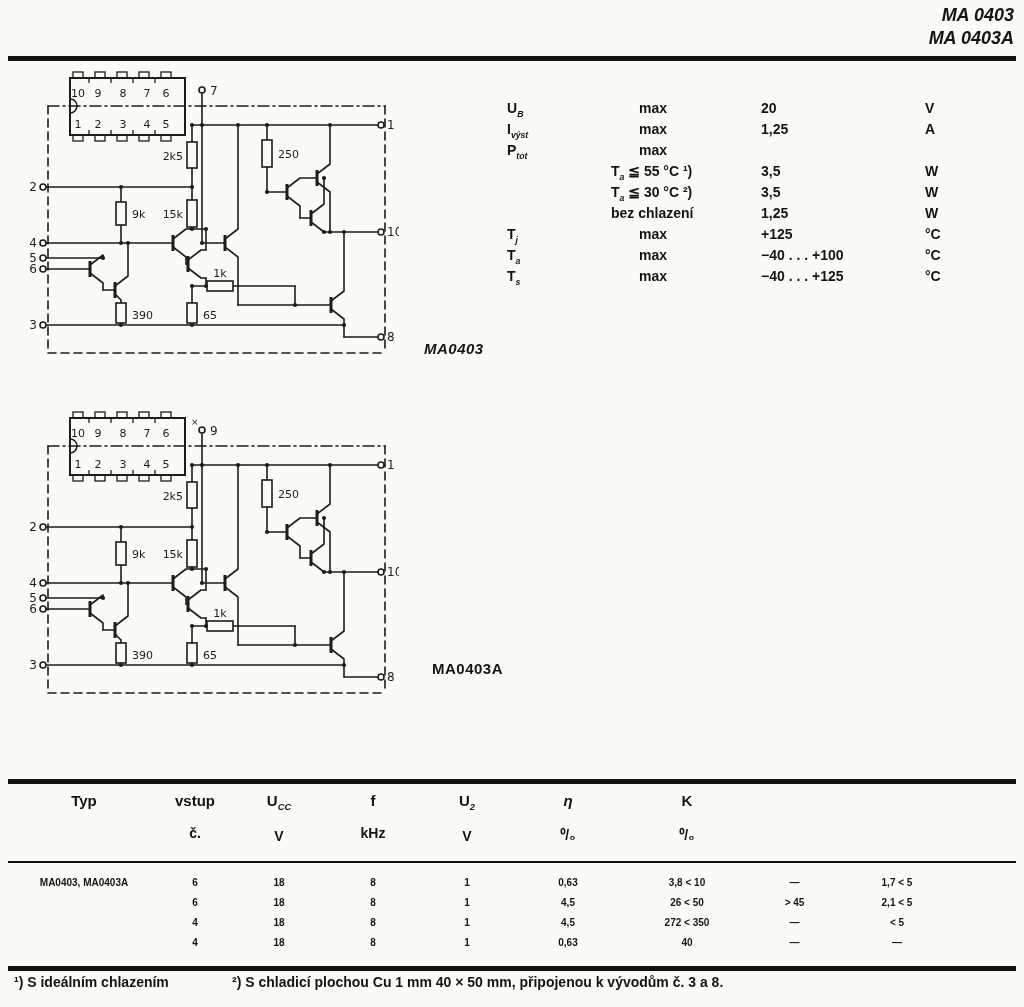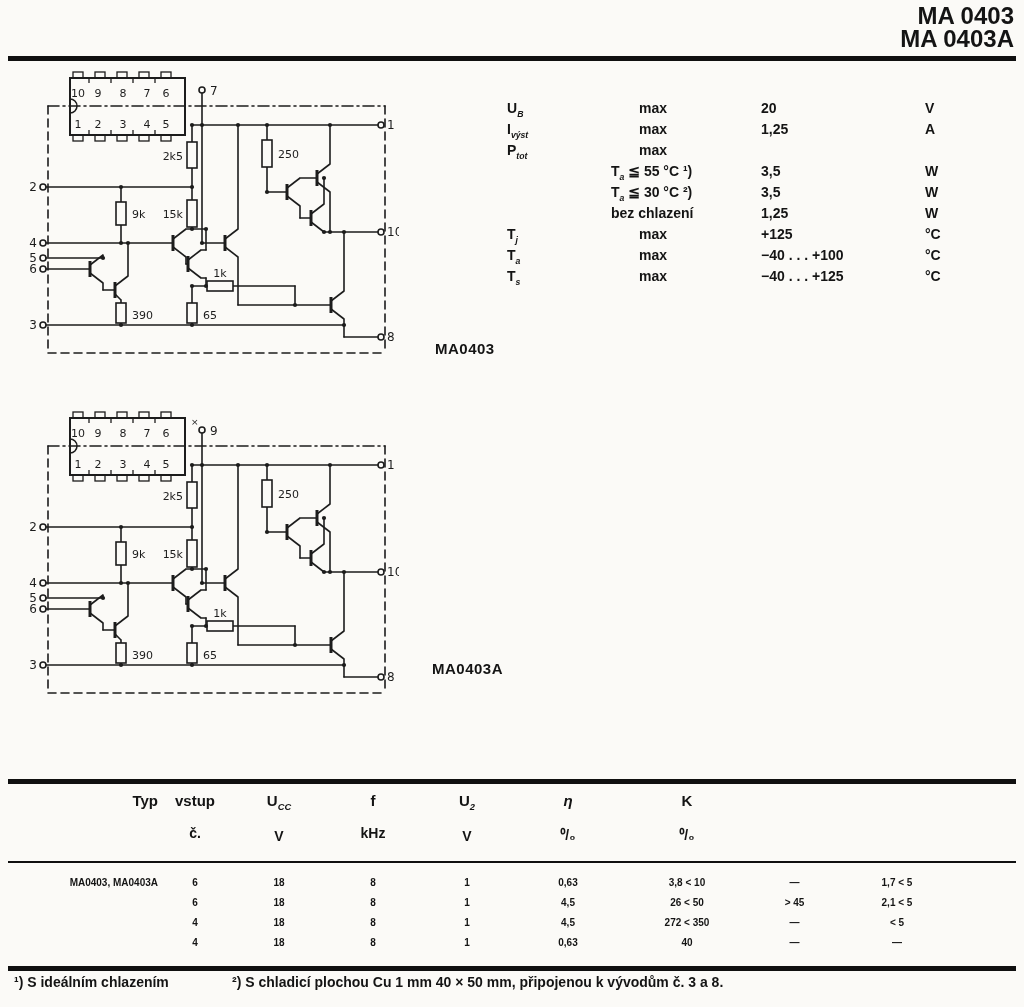--- a/index.html
+++ b/index.html
@@ -2,40 +2,40 @@
 <html><head>
 <meta charset="utf-8">
 <style>
   html,body{margin:0;padding:0;background:#e8e8e4;}
   #page{position:relative;width:1024px;height:1007px;background:#fbfaf7;color:#141414;
         font-family:"Liberation Sans",sans-serif;overflow:hidden;}
   .abs{position:absolute;}
   .rule{background:#101010;}
   
   #title{left:14px;top:27px;font-size:19px;font-weight:700;letter-spacing:.5px;}
-  #partnums{right:10px;top:4px;text-align:right;font-size:24px;font-weight:700;line-height:23px;}
+  #partnums{right:10px;top:4px;text-align:right;font-size:18px;font-weight:700;line-height:23px;font-style:italic;}
   
   #limits{left:505px;top:100px;width:485px;font-weight:700;font-size:14px;}
   #limits h3{margin:0 0 18px 0;font-size:15px;font-weight:700;letter-spacing:5px;}
   .lrow{display:grid;grid-template-columns:92px 160px 160px 60px;height:21px;align-items:baseline;}
   .lrow .sym{padding-left:2px;}
   .cond-max{padding-left:42px;}
   .cond-l{padding-left:14px;}
   .lval{padding-left:4px;}
   .lunit{padding-left:8px;}
   sub{font-size:.62em;font-style:italic;}
   
   .schlabel{font-size:15px;font-weight:700;letter-spacing:.5px;}
   
   svg text{font-family:"DejaVu Sans",sans-serif;fill:#1c1c1c;}
   
   #res-head,#res-rows{left:8px;width:1008px;}
   .rgrid{display:grid;grid-template-columns:150px 74px 94px 94px 94px 108px 130px 85px 120px;}
   .rcell{text-align:center;font-weight:700;}
-  .rcell.typ{text-align:right;padding-left:2px;}
+  .rcell.typ{text-align:center;padding-left:2px;}
   #res-head{top:792px;font-size:15px;}
   #res-head .u{margin-top:16px;font-size:14px;}
   #res-rows{top:877px;font-size:10px;}
   #res-rows .rgrid{height:20px;align-items:baseline;}
   .ital{font-style:italic;}
   
   .fnote{top:974px;font-size:14px;font-weight:700;}
 </style>
 </head>
 <body>
@@ -230,21 +230,21 @@
         <text x="2" y="113" font-size="12" text-anchor="end">2</text>
         <text x="2" y="169" font-size="12" text-anchor="end">4</text>
         <text x="2" y="184" font-size="12" text-anchor="end">5</text>
         <text x="2" y="195" font-size="12" text-anchor="end">6</text>
         <text x="2" y="251" font-size="12" text-anchor="end">3</text>
         <text x="352" y="51" font-size="12" text-anchor="start">1</text>
         <text x="352" y="158" font-size="12" text-anchor="start">10</text>
         <text x="352" y="263" font-size="12" text-anchor="start">8</text>
         <text x="175" y="17" font-size="12" text-anchor="start">7</text>
       </svg></div>
-  <div class="abs schlabel" style="left:435px;top:340px;">MA0403</div>
+  <div class="abs schlabel" style="left:424px;top:340px;font-style:italic;">MA0403</div>
 
   <div id="limits" class="abs">
     <div id="limit-rows">
         <div class="lrow">
           <span class="sym">U<sub>B</sub></span>
           <span class="cond-max">max</span>
           <span class="lval">20</span>
           <span class="lunit">V</span>
         </div>
         <div class="lrow">

